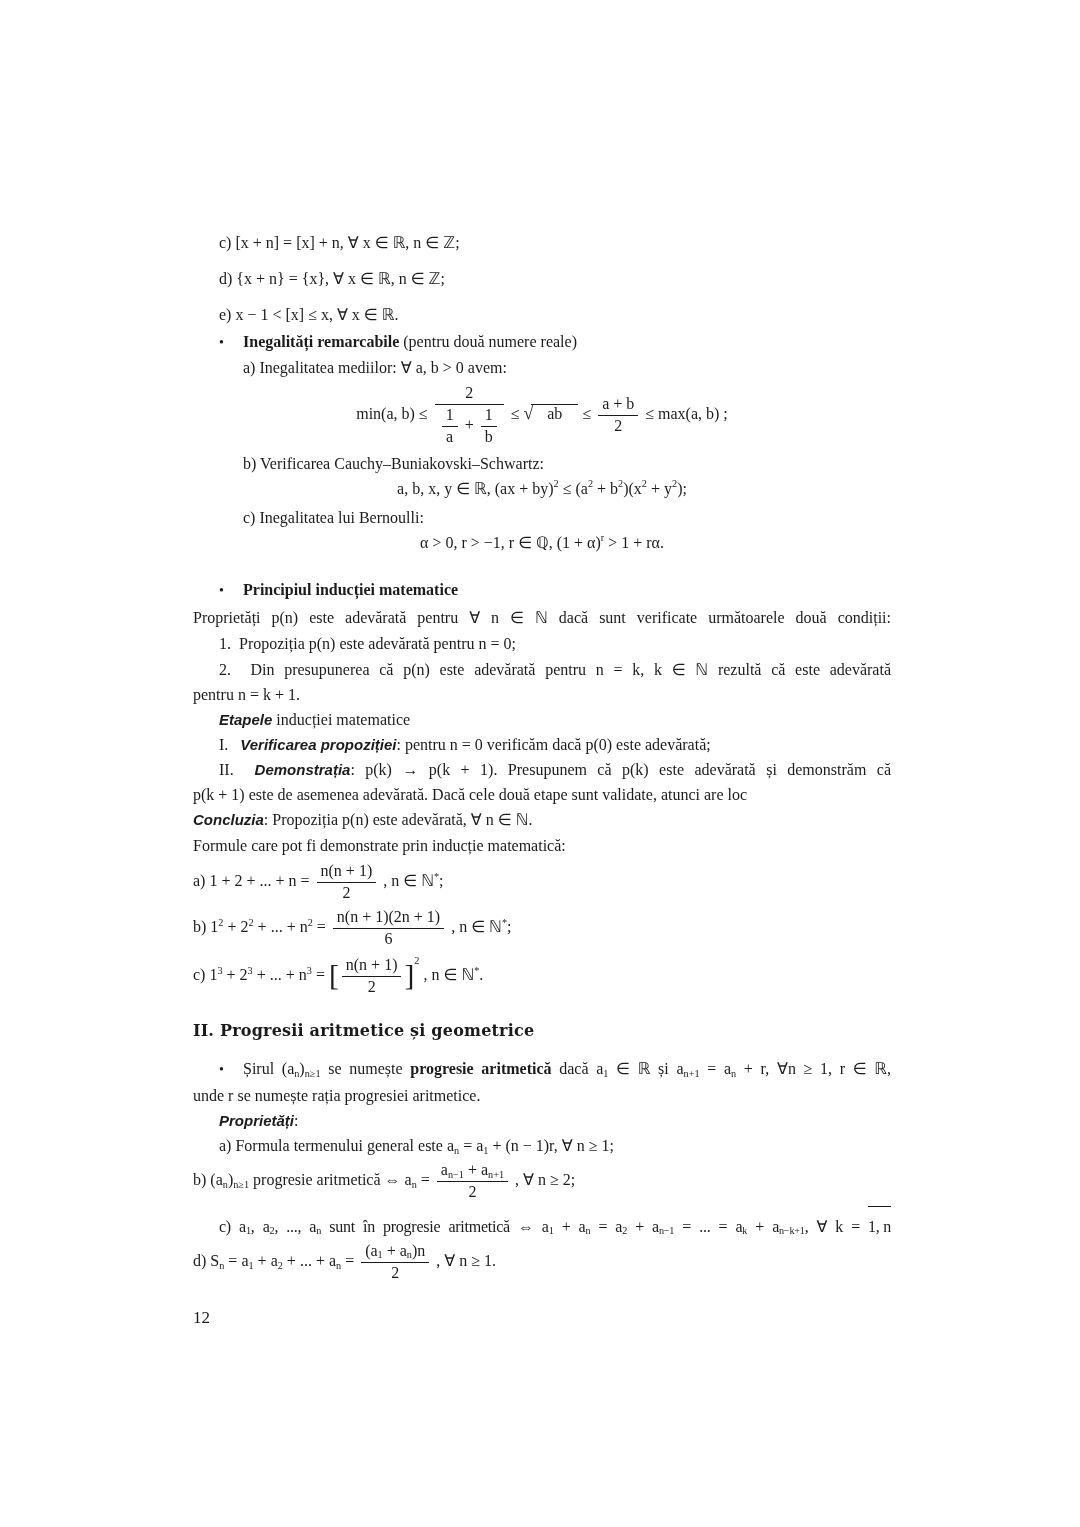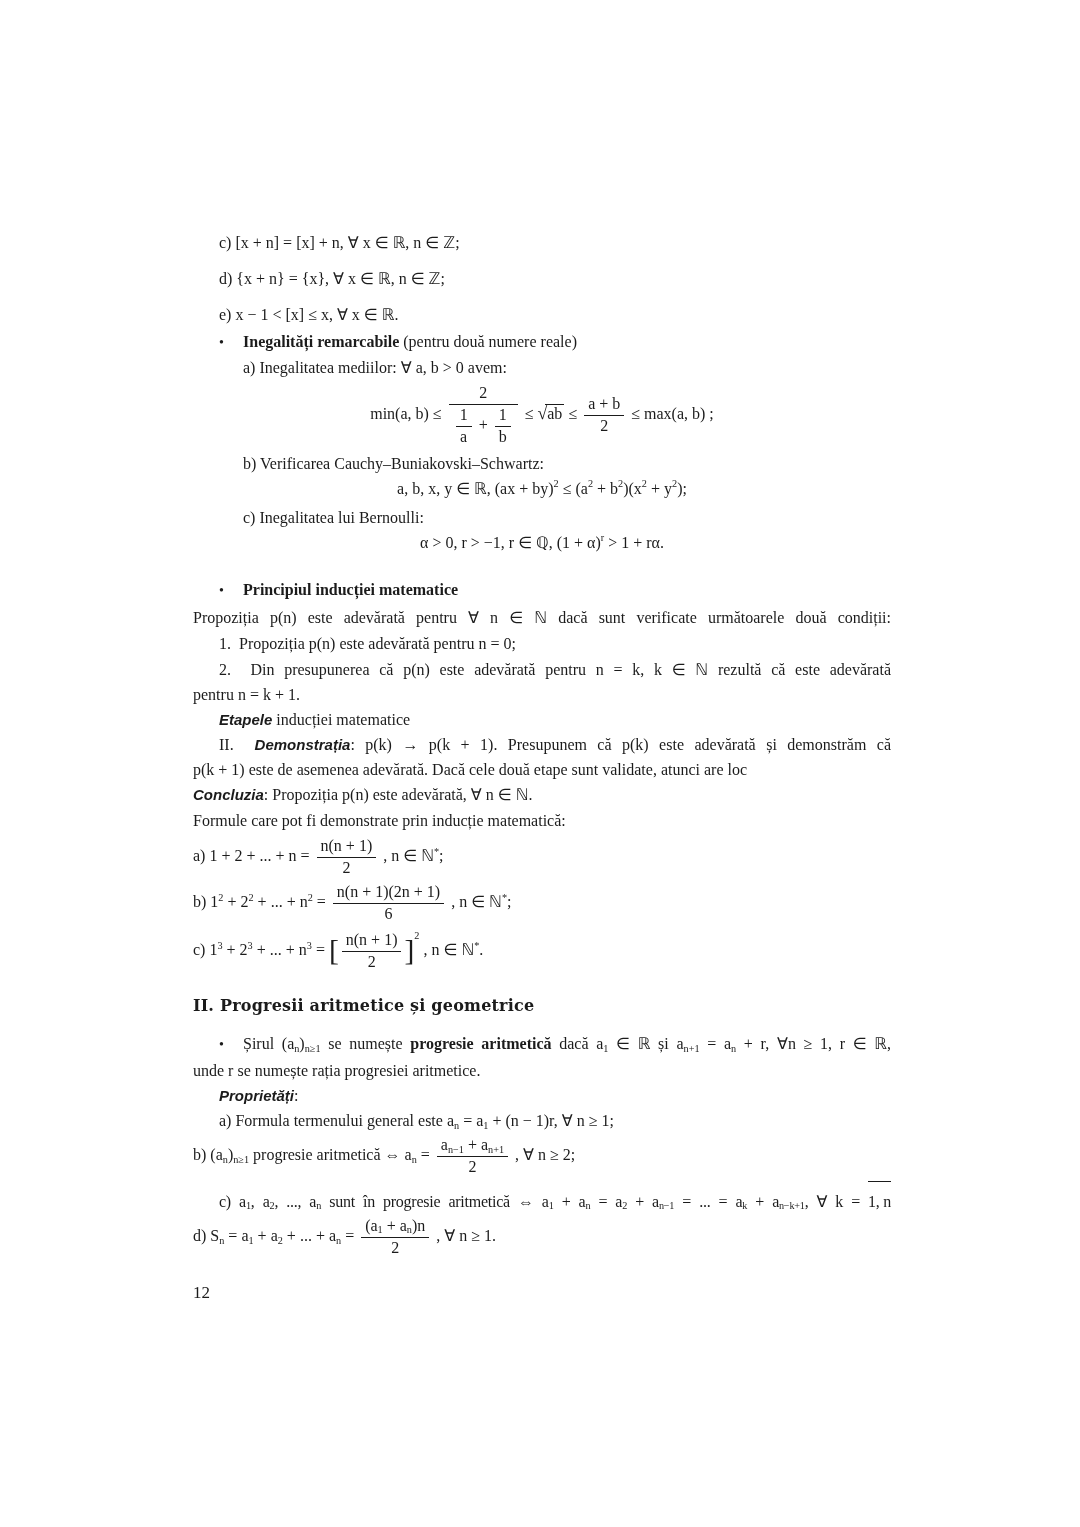--- a/index.html
+++ b/index.html
@@ -22,21 +22,21 @@
   .b{font-weight:bold;}
   .bi{font-weight:bold;font-style:italic;font-family:"Liberation Sans",sans-serif;font-size:15px;}
   .sup{font-size:64%;position:relative;top:-0.6em;line-height:0;}
   .sup.hi{top:-1.55em;}
   .sub{font-size:64%;position:relative;top:0.28em;line-height:0;}
   .frac{display:inline-block;vertical-align:middle;text-align:center;margin:0 3px;}
   .frac .num{display:block;padding:0 4px 1px;border-bottom:1.3px solid currentColor;line-height:1.18;}
   .frac .den{display:block;padding:1px 4px 0;line-height:1.18;}
   .sqrt{white-space:nowrap;}
   .rad{font-size:1.12em;}
-  .sqa{border-top:1.4px solid currentColor;padding:0 2px;margin-left:-2px;text-align:right;}
+  .sqa{border-top:1.4px solid currentColor;padding:0 16px;margin-left:-2px;text-align:right;}
   .over{display:inline-block;border-top:1.2px solid currentColor;line-height:1.05;padding-top:12px;}
   .big{font-size:1.85em;vertical-align:-0.16em;line-height:0;}
   .heading{font-family:"DejaVu Serif",serif;font-weight:bold;font-size:16px;line-height:33px;letter-spacing:0.2px;}
   .pagenum{font-size:17px;}
 </style>
 </head>
 <body>
 
 <div class="page">
   <div class="content">
@@ -47,25 +47,26 @@
 
     <div class="ln ind1" style="margin-top:2px"><span class="bul">•</span><span class="b">Inegalități remarcabile</span> (pentru două numere reale)</div>
     <div class="ln ind2">a) Inegalitatea mediilor: ∀ a, b &gt; 0 avem:</div>
     <div class="ln center fml" style="margin-top:3px">min(a, b) ≤ <span class="frac"><span class="num">2</span><span class="den"><span class="frac"><span class="num">1</span><span class="den">a</span></span> + <span class="frac"><span class="num">1</span><span class="den">b</span></span></span></span> ≤ <span class="sqrt"><span class="rad">√</span><span class="sqa">ab</span></span> ≤ <span class="frac"><span class="num">a + b</span><span class="den">2</span></span> ≤ max(a, b) ;</div>
     <div class="ln ind2" style="margin-top:3px">b) Verificarea Cauchy–Buniakovski–Schwartz:</div>
     <div class="ln center">a, b, x, y ∈ ℝ, (ax + by)<span class="sup">2</span> ≤ (a<span class="sup">2</span> + b<span class="sup">2</span>)(x<span class="sup">2</span> + y<span class="sup">2</span>);</div>
     <div class="ln ind2" style="margin-top:4px">c) Inegalitatea lui Bernoulli:</div>
     <div class="ln center">α &gt; 0, r &gt; −1, r ∈ ℚ, (1 + α)<span class="sup">r</span> &gt; 1 + rα.</div>
 
     <div class="ln ind1" style="margin-top:22px"><span class="bul">•</span><span class="b">Principiul inducției matematice</span></div>
-    <div class="ln just" style="margin-top:2px">Propoziția p(n) este adevărată pentru ∀ n ∈ ℕ dacă sunt verificate următoarele două condiții:</div>
+    <div class="ln just" style="margin-top:2px">Proprietăți p(n) este adevărată pentru ∀ n ∈ ℕ dacă sunt verificate următoarele două condiții:</div>
     <div class="ln ind1" style="margin-top:1px">1.&nbsp; Propoziția p(n) este adevărată pentru n = 0;</div>
     <div class="ln ind1 just" style="margin-top:1px">2.&nbsp; Din presupunerea că p(n) este adevărată pentru n = k, k ∈ ℕ rezultă că este adevărată</div>
     <div class="ln">pentru n = k + 1.</div>
     <div class="ln ind1"><span class="bi">Etapele</span> inducției matematice</div>
+    <div class="ln ind1">I.&nbsp;&nbsp;&nbsp;<span class="bi">Verificarea propoziției</span>: pentru n = 0 verificăm dacă p(0) este adevărată;</div>
     <div class="ln ind1 just">II.&nbsp;&nbsp;<span class="bi">Demonstrația</span>: p(k) → p(k + 1). Presupunem că p(k) este adevărată și demonstrăm că</div>
     <div class="ln">p(k + 1) este de asemenea adevărată. Dacă cele două etape sunt validate, atunci are loc</div>
     <div class="ln"><span class="bi">Concluzia</span>: Propoziția p(n) este adevărată, ∀ n ∈ ℕ.</div>
     <div class="ln" style="margin-top:1px">Formule care pot fi demonstrate prin inducție matematică:</div>
 
     <div class="ln ind1 fml" style="margin-top:3px">a) 1 + 2 + ... + n = <span class="frac"><span class="num">n(n + 1)</span><span class="den">2</span></span> , n ∈ ℕ<span class="sup">*</span>;</div>
     <div class="ln ind1 fml" style="margin-top:4px">b) 1<span class="sup">2</span> + 2<span class="sup">2</span> + ... + n<span class="sup">2</span> = <span class="frac"><span class="num">n(n + 1)(2n + 1)</span><span class="den">6</span></span> , n ∈ ℕ<span class="sup">*</span>;</div>
     <div class="ln ind1 fml" style="margin-top:5px">c) 1<span class="sup">3</span> + 2<span class="sup">3</span> + ... + n<span class="sup">3</span> = <span class="big">[</span><span class="frac"><span class="num">n(n + 1)</span><span class="den">2</span></span><span class="big">]</span><span class="sup hi">2</span> , n ∈ ℕ<span class="sup">*</span>.</div>
 
     <div class="ln heading" style="margin-top:16px">II. Progresii aritmetice și geometrice</div>

